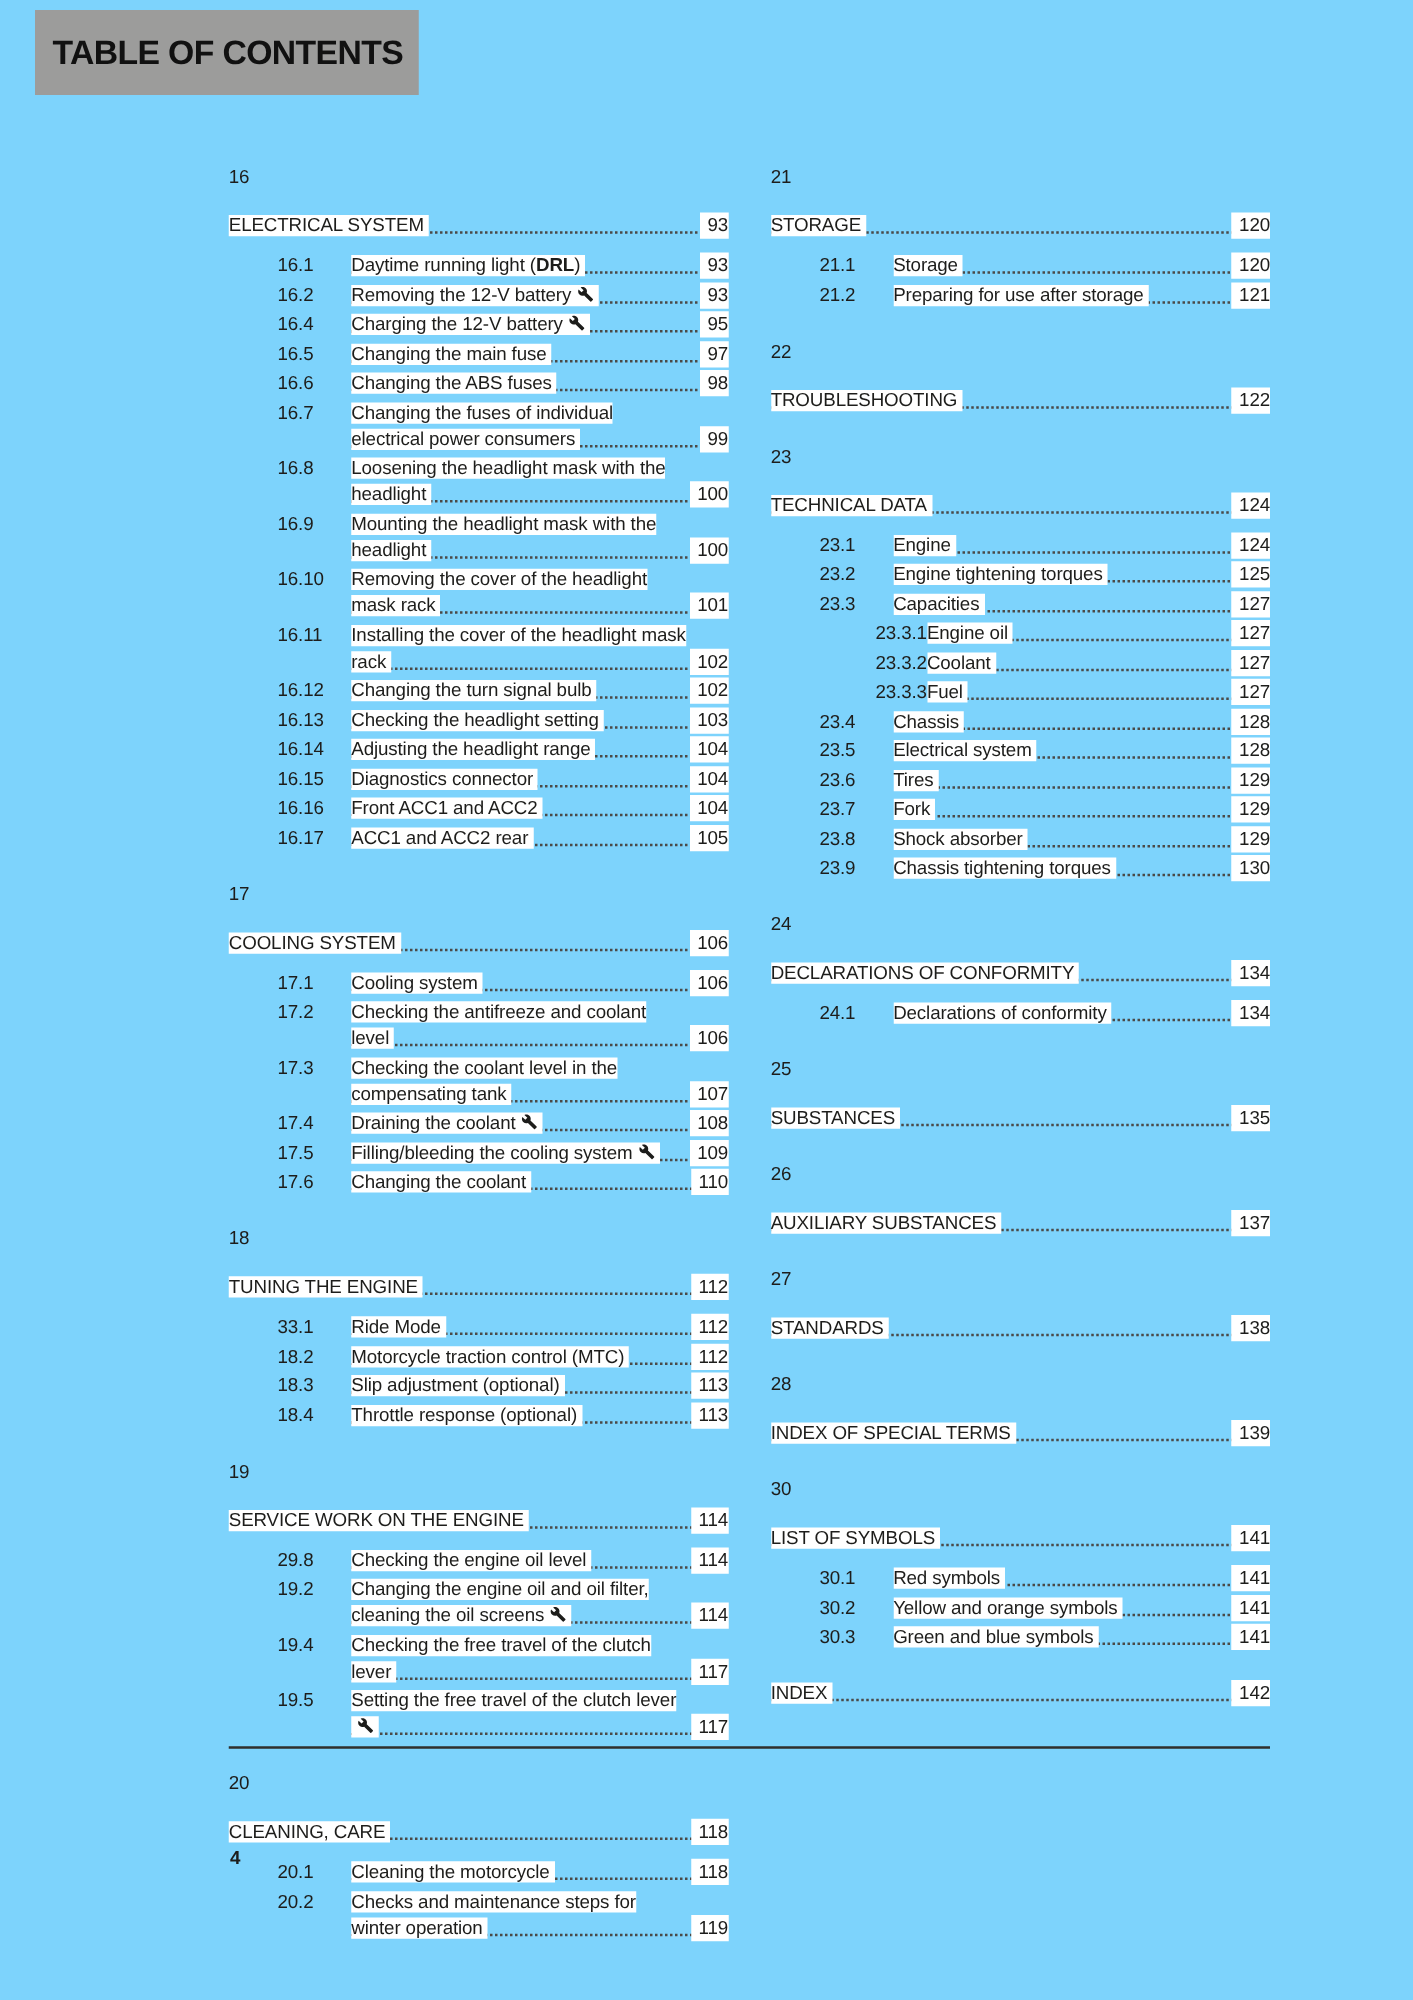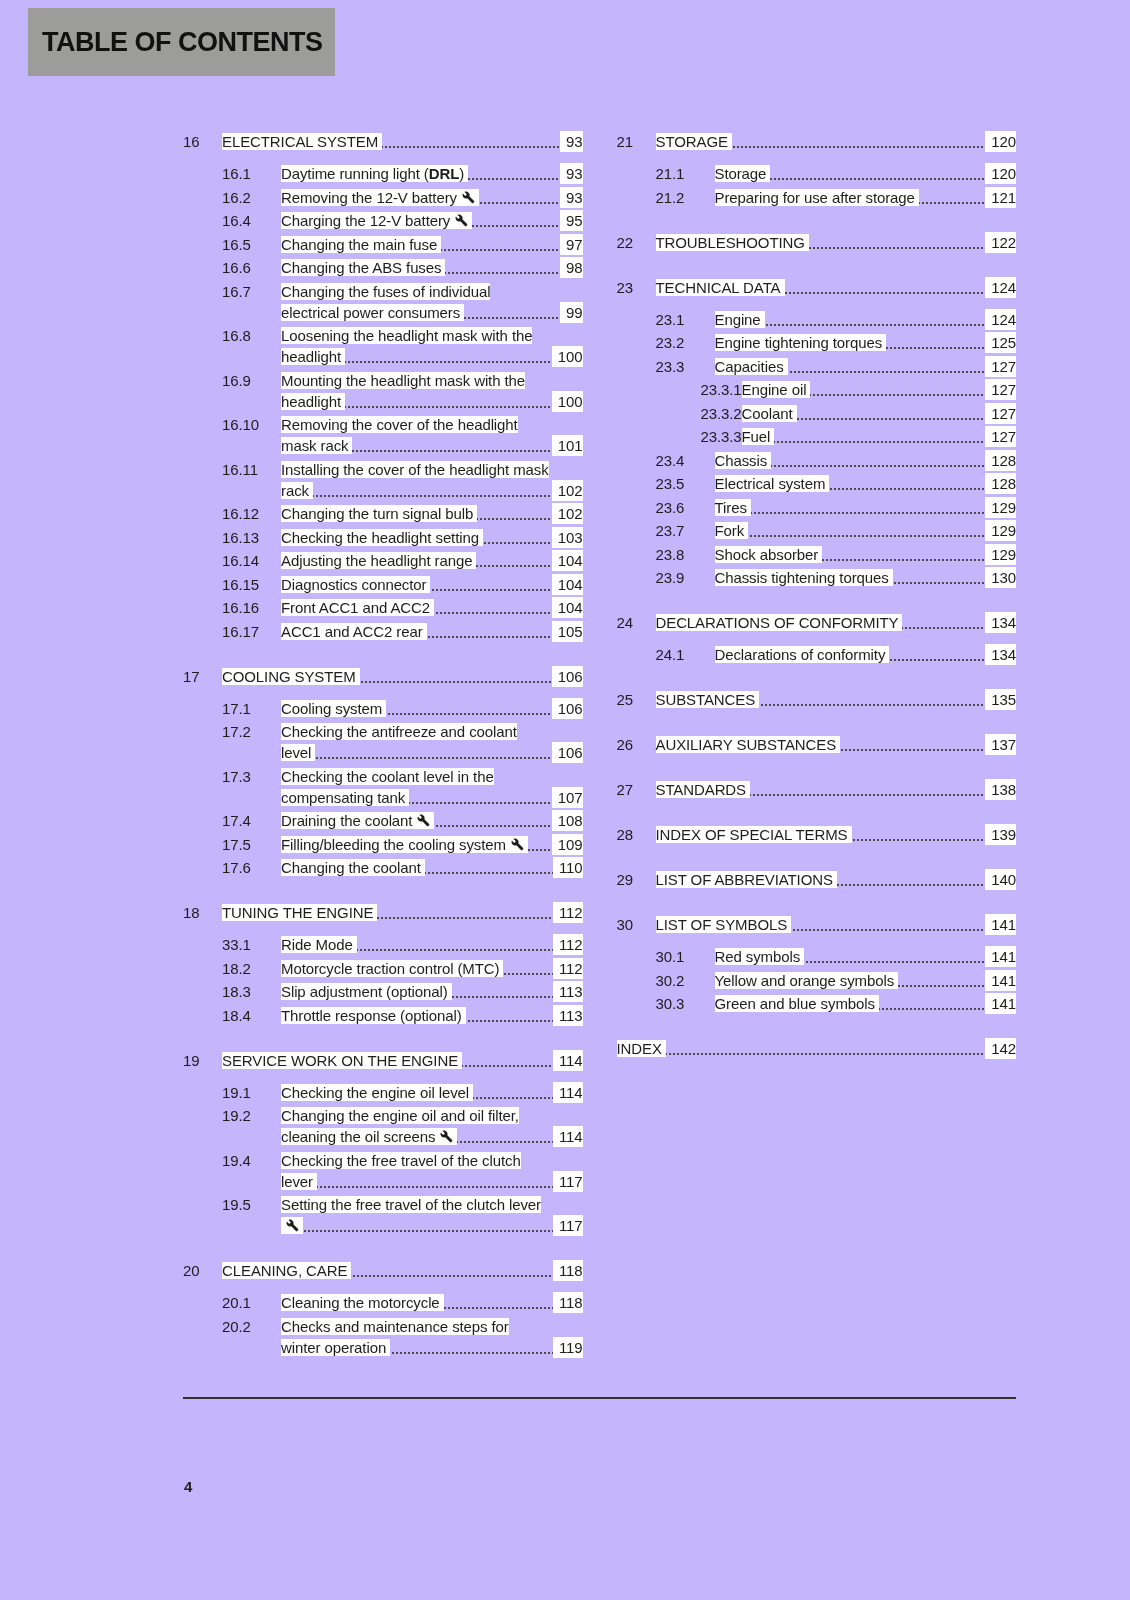--- a/index.html
+++ b/index.html
@@ -4,21 +4,21 @@
 <style>
   html, body { margin: 0; padding: 0; }
   body {
     font-family: "Liberation Sans", "DejaVu Sans", sans-serif;
     background: #e8e8e8;
   }
   .page-canvas {
     position: relative;
     width: 1130px;
     height: 1600px;
-    background: #c4b5fd;
+    background: #7dd3fc;
     overflow: hidden;
     margin: 0 auto;
     color: #1d1d1b;
   }
 
   
   .header-box {
     position: absolute;
     left: 28px;
     top: 8px;
@@ -86,21 +86,21 @@
   }
   .entry .page {
     position: absolute;
     right: 0;
     bottom: 0;
     z-index: 1;
     background: #ffffff;
     padding-left: 6px;
   }
 
-  .entry.chapter { margin-bottom: 11px; }
+  .entry.chapter { margin-bottom: 11px; flex-direction: column; }
 
   .b { font-weight: bold; }
 
   .tool-icon {
     margin-left: 5px;
     vertical-align: -1px;
     color: #1d1d1b;
   }
 
   
@@ -414,21 +414,21 @@
     <div class="entry chapter">
       <span class="num">19</span>
       <span class="body">
         <span class="dots"></span>
         <span class="text">SERVICE WORK ON THE ENGINE</span>
         <span class="page">114</span>
       </span>
     </div>
     <div class="entries">
   <div class="entry">
-    <span class="num">19.1</span>
+    <span class="num">29.8</span>
     <span class="body">
       <span class="dots"></span>
       <span class="text">Checking the engine oil level</span>
       <span class="page">114</span>
     </span>
   </div>
 
   <div class="entry">
     <span class="num">19.2</span>
     <span class="body">
@@ -718,31 +718,20 @@
       <span class="num">28</span>
       <span class="body">
         <span class="dots"></span>
         <span class="text">INDEX OF SPECIAL TERMS</span>
         <span class="page">139</span>
       </span>
     </div>
     <div class="entries"></div>
   </section>
 
-  <section class="toc-section">
-    <div class="entry chapter">
-      <span class="num">29</span>
-      <span class="body">
-        <span class="dots"></span>
-        <span class="text">LIST OF ABBREVIATIONS</span>
-        <span class="page">140</span>
-      </span>
-    </div>
-    <div class="entries"></div>
-  </section>
 
   <section class="toc-section">
     <div class="entry chapter">
       <span class="num">30</span>
       <span class="body">
         <span class="dots"></span>
         <span class="text">LIST OF SYMBOLS</span>
         <span class="page">141</span>
       </span>
     </div>

